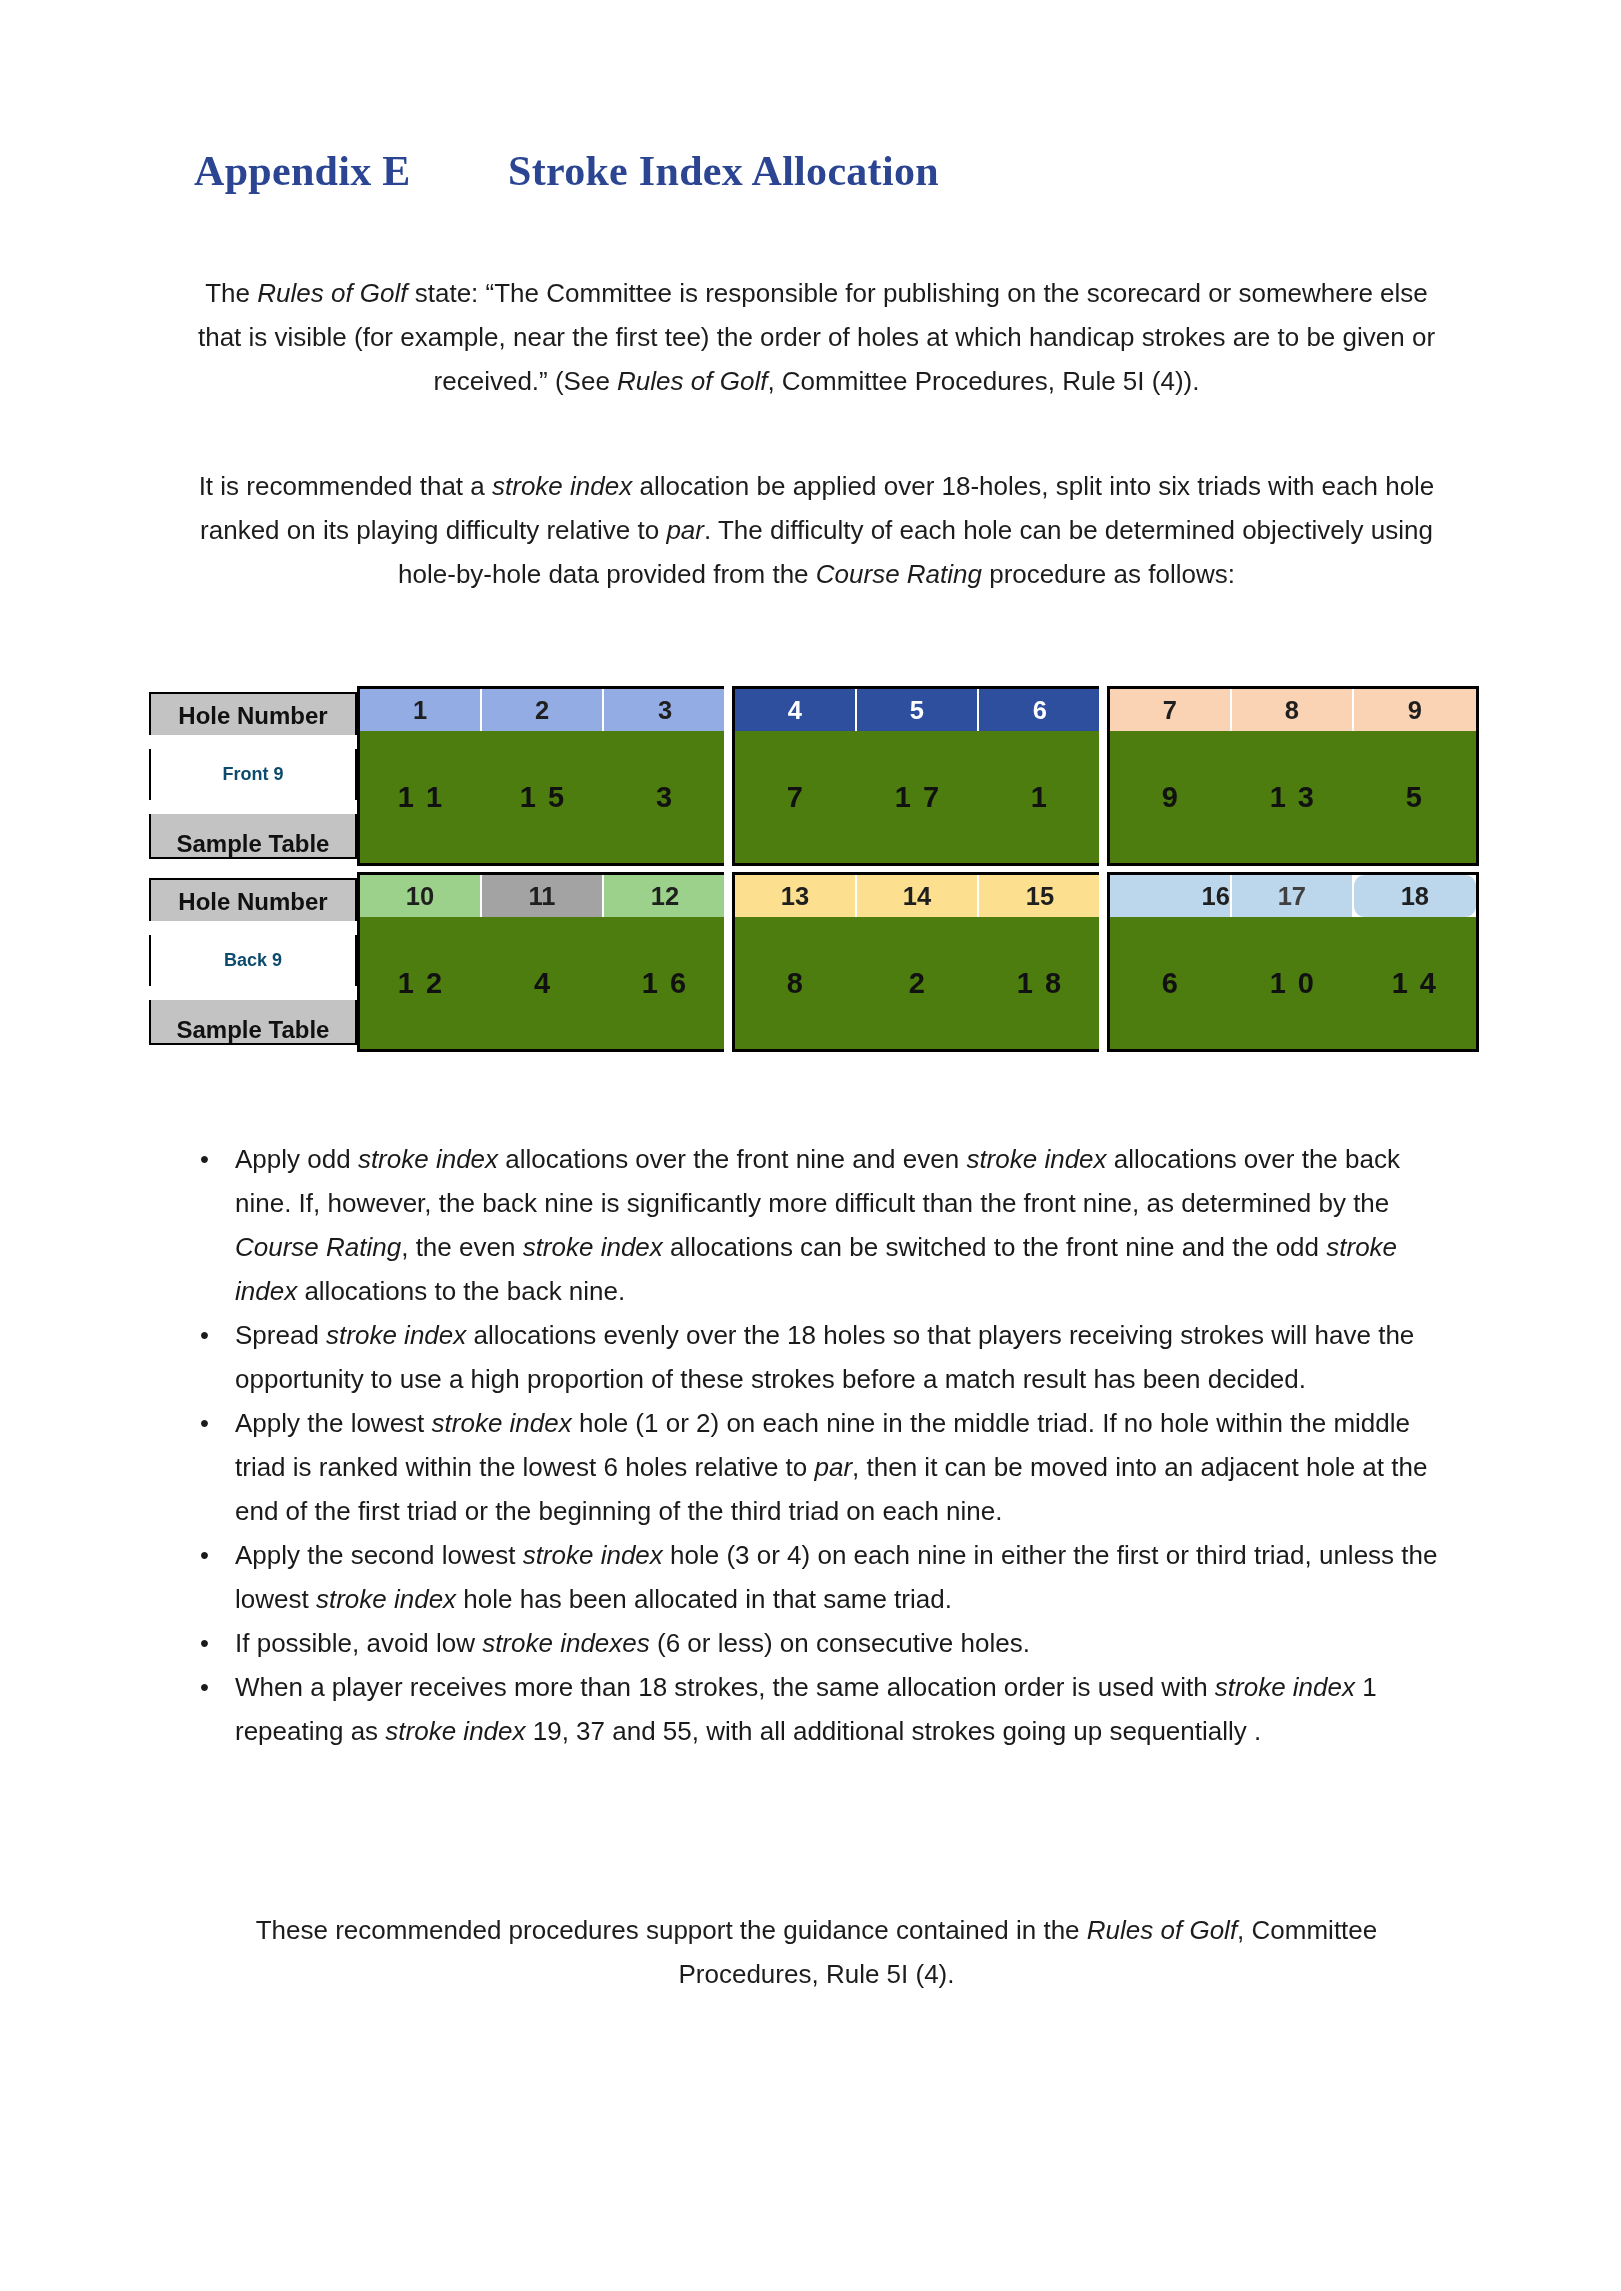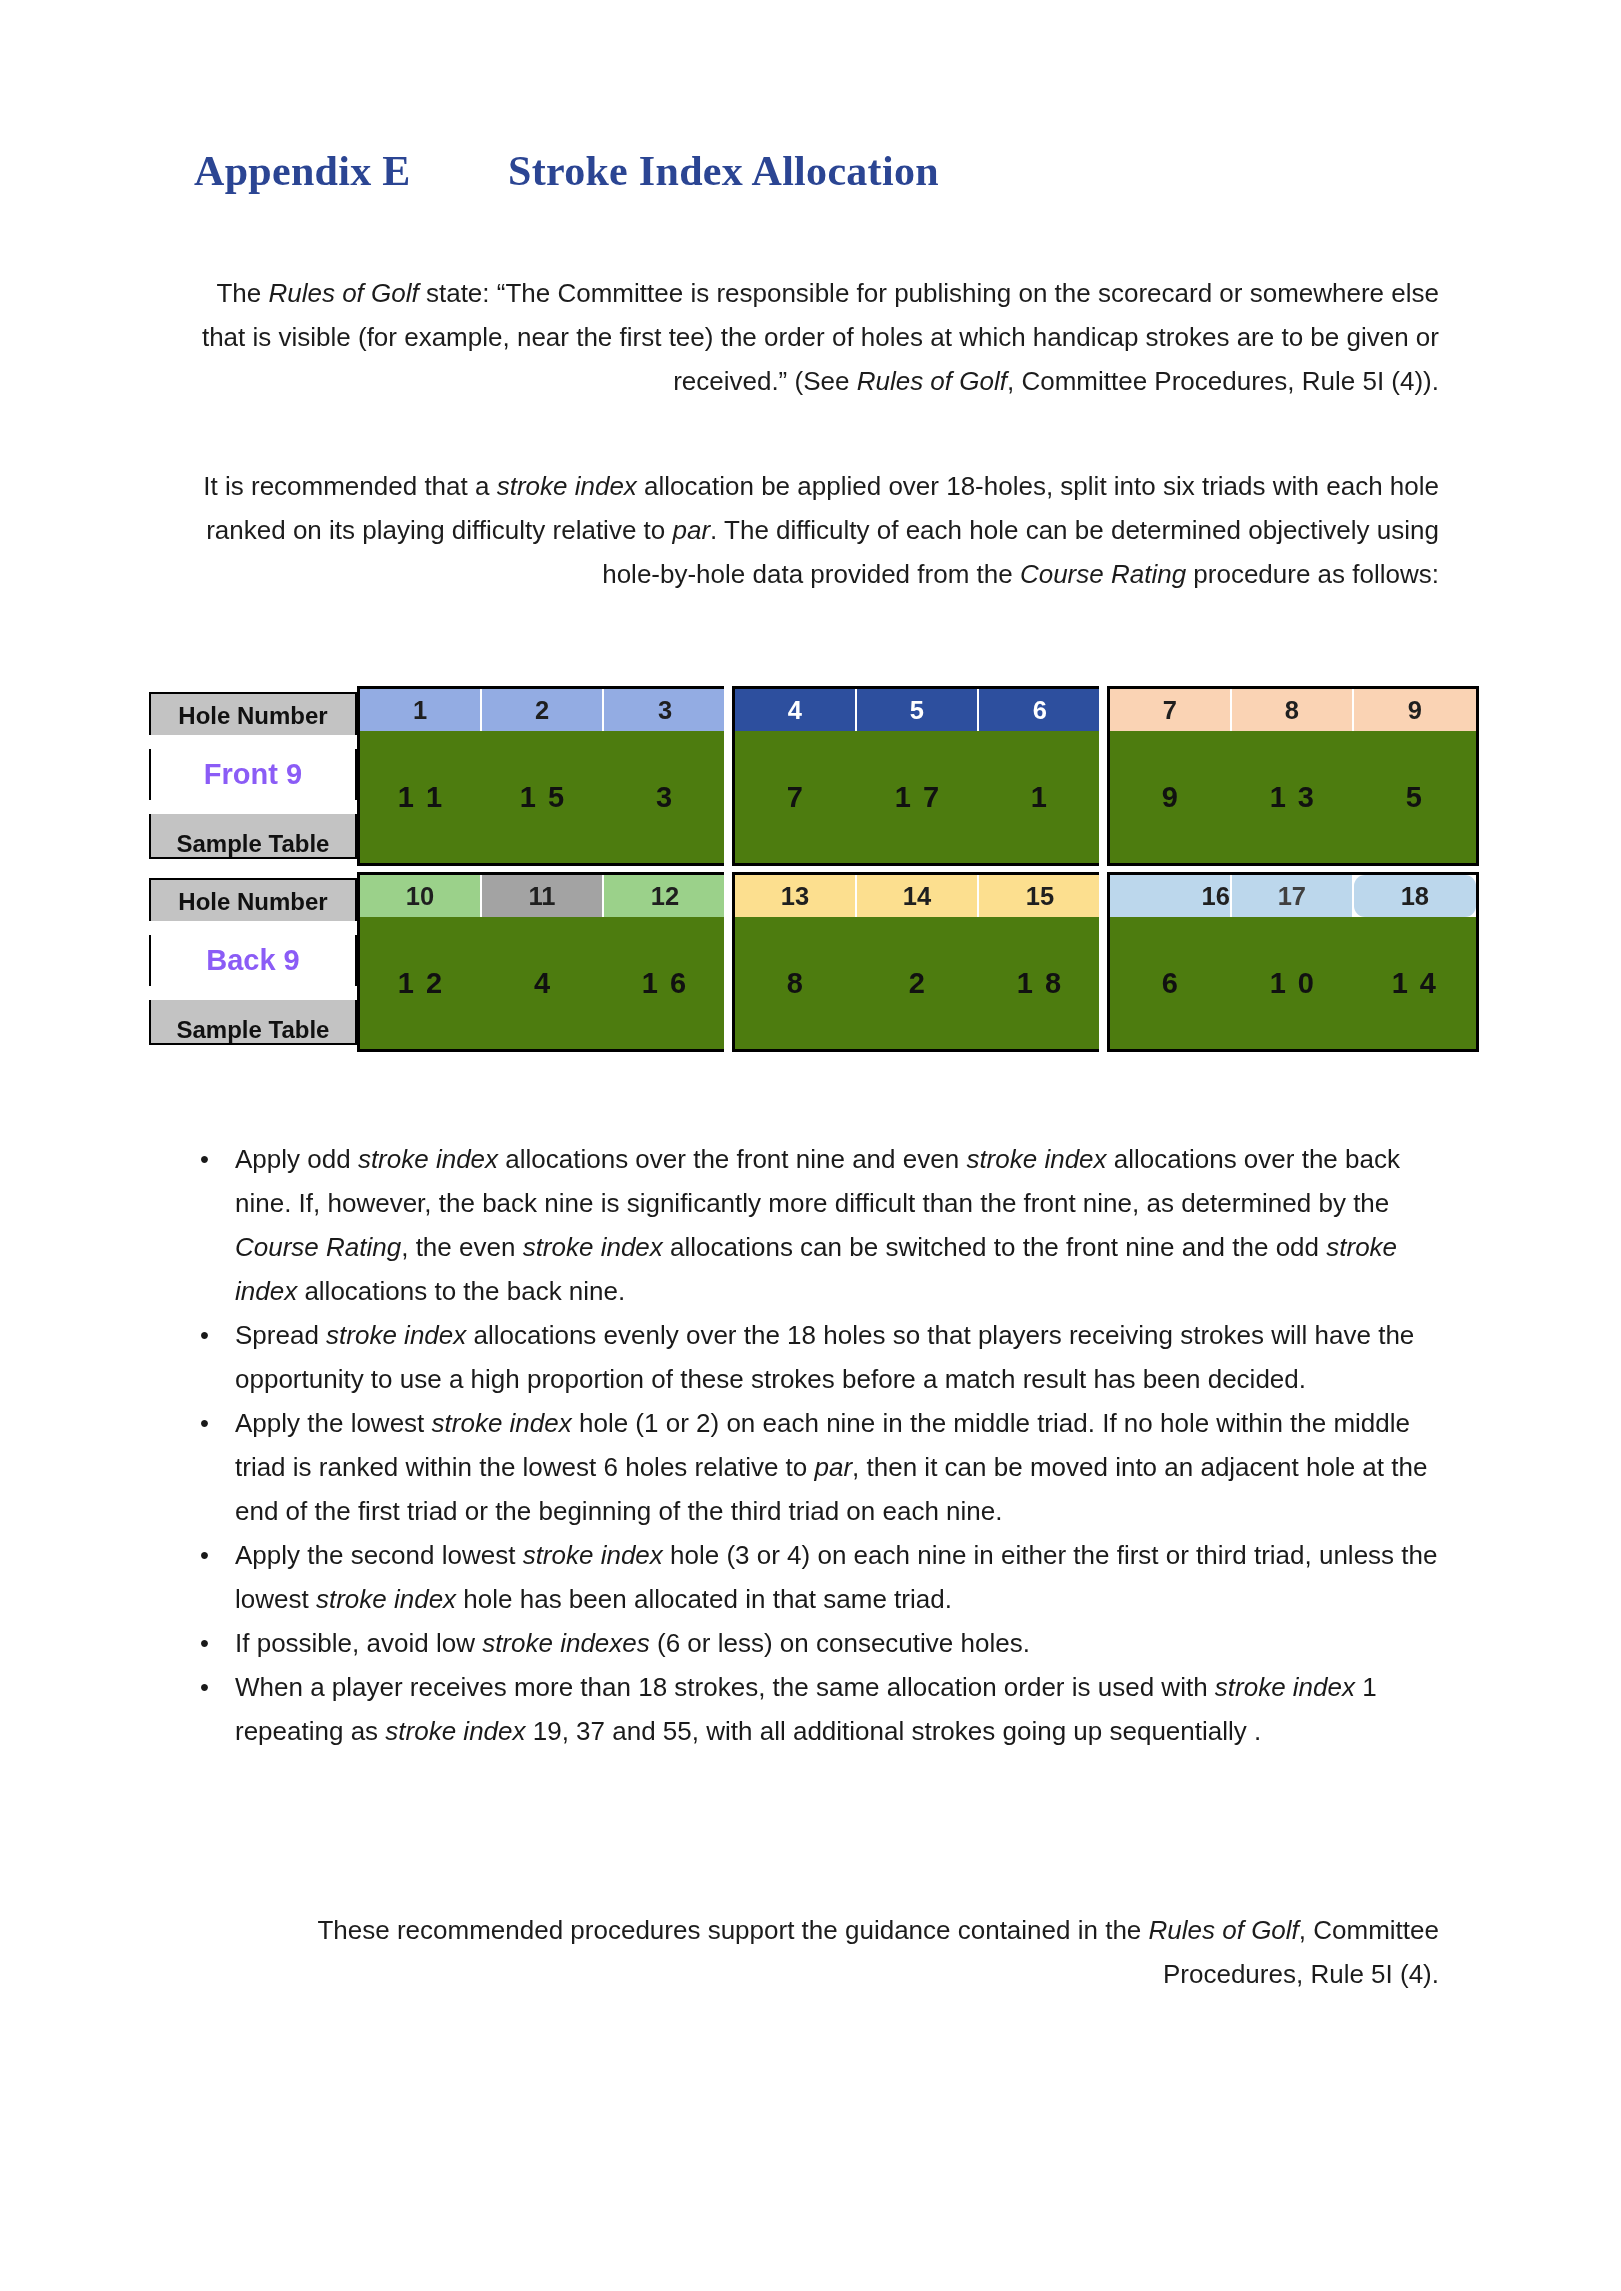--- a/index.html
+++ b/index.html
@@ -40,21 +40,21 @@
   .title-main { flex: 1; }
 
   
   .body-text {
     position: absolute;
     left: 194px;
     width: 1245px;
     font-size: 26px;
     line-height: 44px;
     color: #1c1c1c;
-    text-align: right;
+    text-align: center;
   }
   .body-text i { font-style: italic; }
 
   #para1 { top: 271px; }
   #para2 { top: 464px; }
   #para3 { top: 1908px; }
 
   
   .table-wrap {
     position: absolute;
@@ -87,22 +87,22 @@
     background: #c3c3c3;
     height: 43px;
     line-height: 43px;
     text-align: center;
     border-top: 2.9px solid #000;
     border-left: 2.9px solid #000;
     border-right: 2.9px solid #000;
   }
   .lbl.mid {
     background: #ffffff;
-    color: #8b5cf6;
-    font-size: 29px;
+    color: #0c4a6e;
+    font-size: 18px;
     border-top: none;
     height: 51px;
     line-height: 51px;
   }
   .lbl.bot {
     border-bottom: 2.9px solid #000;
     border-top: none;
     height: 45px;
     line-height: 59px;
   }

